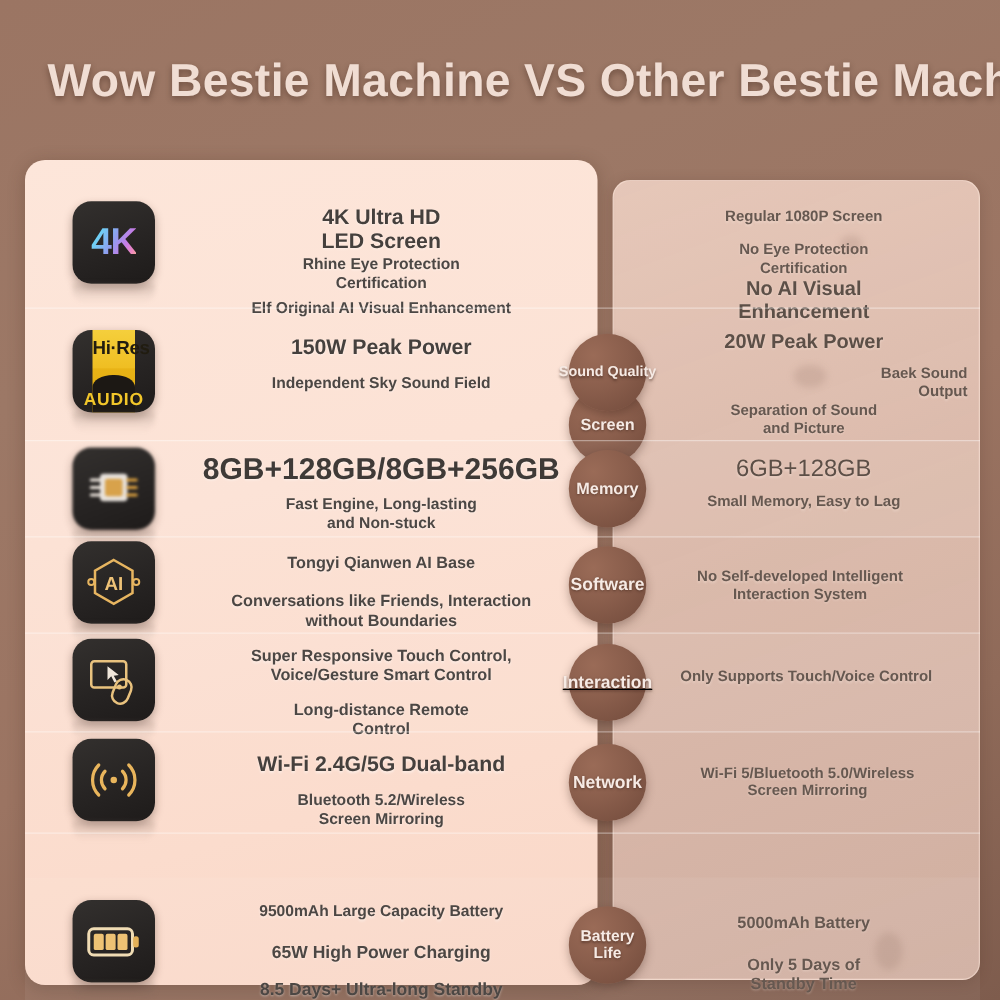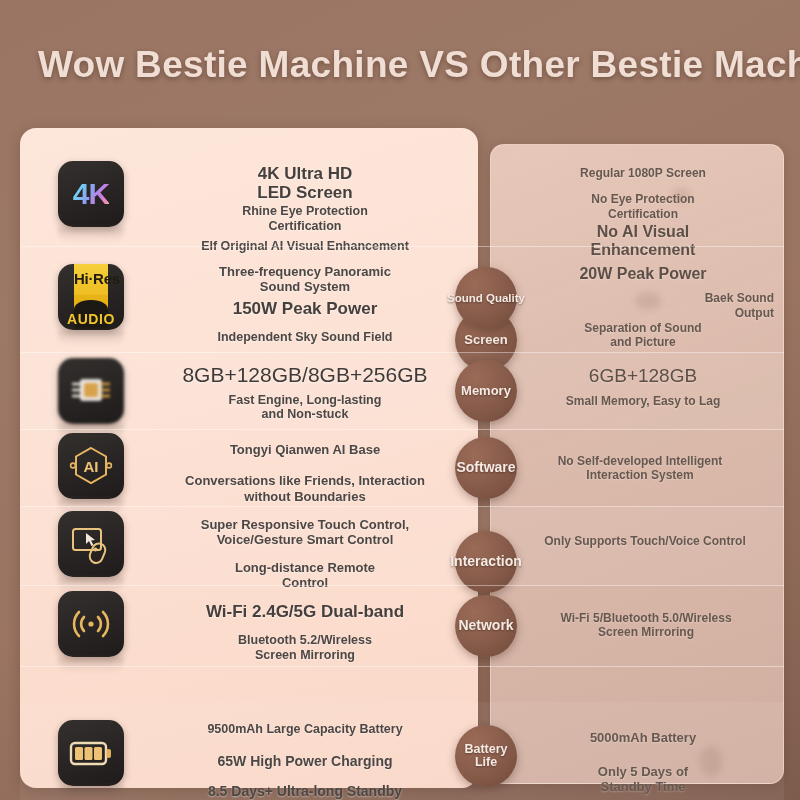--- a/index.html
+++ b/index.html
@@ -239,22 +239,20 @@
   <div class="row" style="top:247px;height:105px;">
     <div class="icon-box" style="top:17px;padding:16px;">
       <span class="ic-hires">
         <span class="hr-top">Hi·Res</span>
         <span class="hr-bot">AUDIO</span>
       </span>
     </div>
     <div class="icon-refl" style="top:83px;"></div>
 
     <div class="own-text" style="top:17px;">
-      <div class="sub" style="white-space:pre-line;margin-top:0;font-size:13px;">Three-frequency Panoramic
-Sound System</div>
       <div class="hl" style="white-space:pre-line;margin-top:4px;">150W Peak Power</div>
       <div class="sub" style="white-space:pre-line;margin-top:12px;">Independent Sky Sound Field</div>
     </div>
 
     <div class="cat-bubble wide" style="left:455px;top:20px;">
       <span style="font-size:11.5px;">Sound Quality</span>
     </div>
 
     <div class="other-text" style="top:18px;">
       <div class="hl" style="white-space:pre-line;">20W Peak Power</div>
@@ -281,21 +279,21 @@
         <g stroke="#e0a33f" stroke-width="2.4" stroke-linecap="round">
           <line x1="33" y1="13" x2="40" y2="13"></line>
           <line x1="33" y1="19" x2="40" y2="19"></line>
           <line x1="33" y1="25" x2="40" y2="25"></line>
         </g>
       </svg>
     </div>
     <div class="icon-refl" style="top:71px;"></div>
 
     <div class="own-text" style="top:10px;">
-      <div class="hl" style="font-size:21px;font-weight:normal;color:#3f3a37;">8GB+128GB/8GB+256GB</div>
+      <div class="hl" style="font-size:24px;font-weight:bold;color:#3f3a37;">8GB+128GB/8GB+256GB</div>
       <div class="sub" style="white-space:pre-line;margin-top:6px;">Fast Engine, Long-lasting
 and Non-stuck</div>
     </div>
 
     <div class="cat-bubble" style="left:455px;top:7px;">
       <span>Memory</span>
     </div>
 
     <div class="other-text" style="top:12px;">
       <div class="hl" style="font-size:19px;font-weight:normal;color:#5c4f47;">6GB+128GB</div>
@@ -346,21 +344,21 @@
     </div>
     <div class="icon-refl" style="top:70px;"></div>
 
     <div class="own-text" style="top:10px;">
       <div class="sub" style="white-space:pre-line;margin-top:0;font-size:13px;">Super Responsive Touch Control,
 Voice/Gesture Smart Control</div>
       <div class="sub" style="white-space:pre-line;margin-top:12px;font-size:13px;">Long-distance Remote
 Control</div>
     </div>
 
-    <div class="cat-bubble" style="left:455px;top:24px;">
+    <div class="cat-bubble" style="left:455px;top:8px;text-decoration:underline;">
       <span style="font-size:14px;">Interaction</span>
     </div>
 
     <div class="other-text" style="top:27px;left:505px;width:280px;">
       <div class="sub" style="margin-top:0;">Only Supports Touch/Voice Control</div>
     </div>
   </div>
   <div class="row-sep" style="top:585px;"></div>
 
   <div class="row" style="top:586px;height:80px;">

